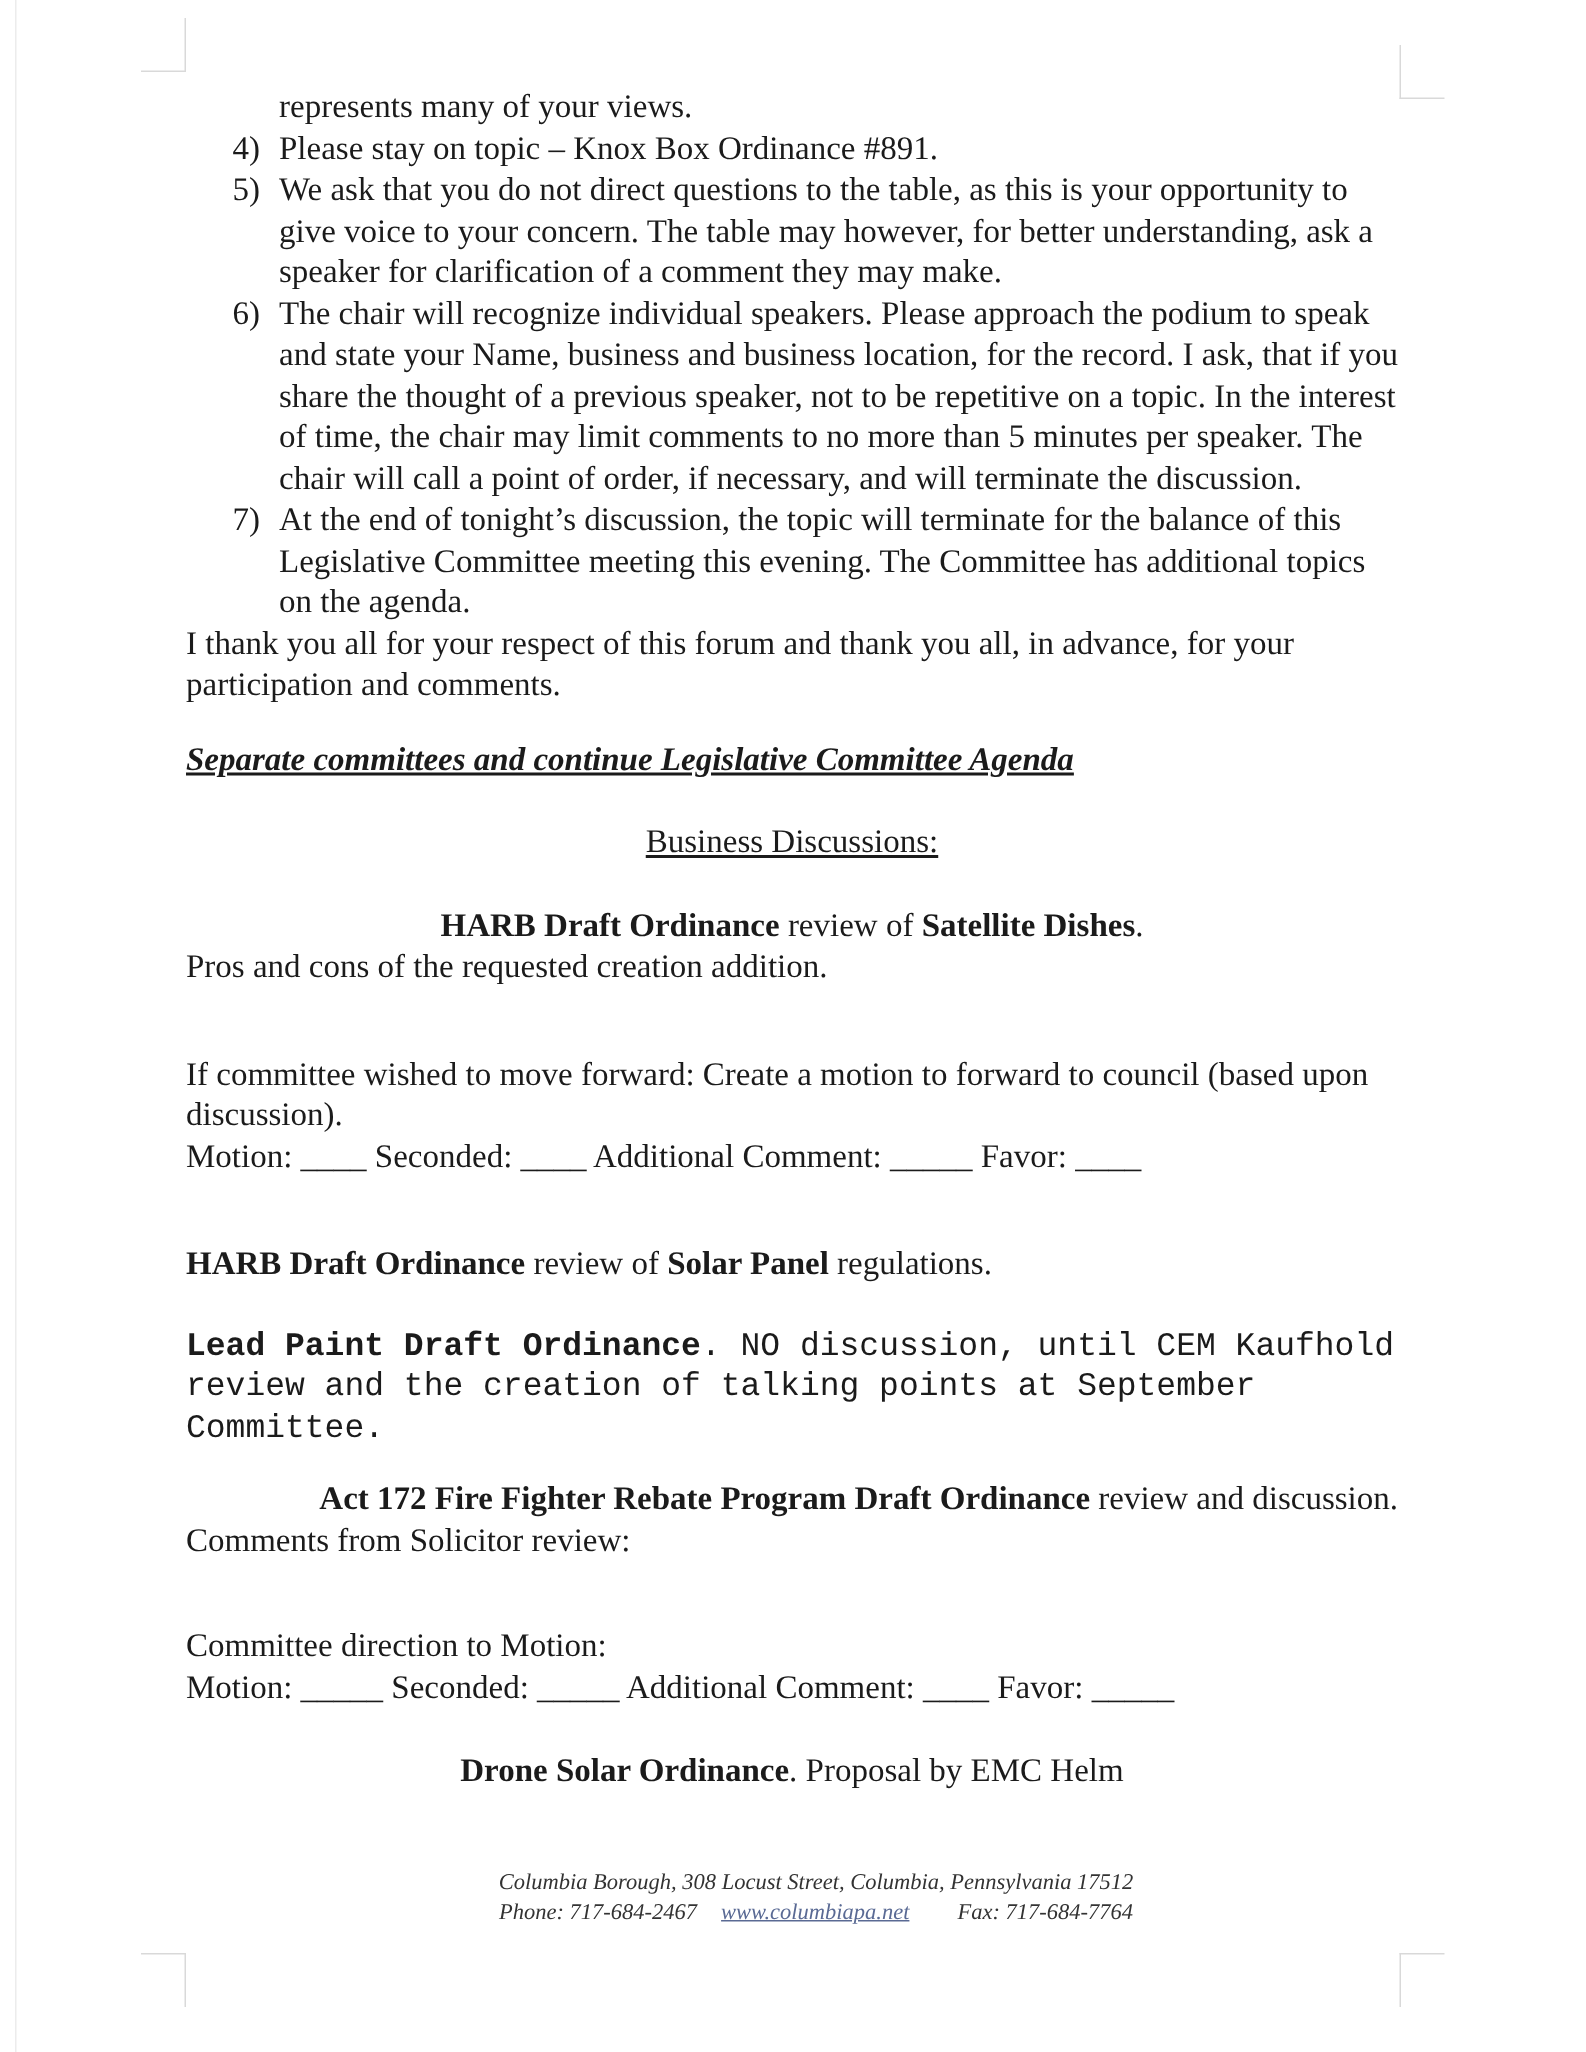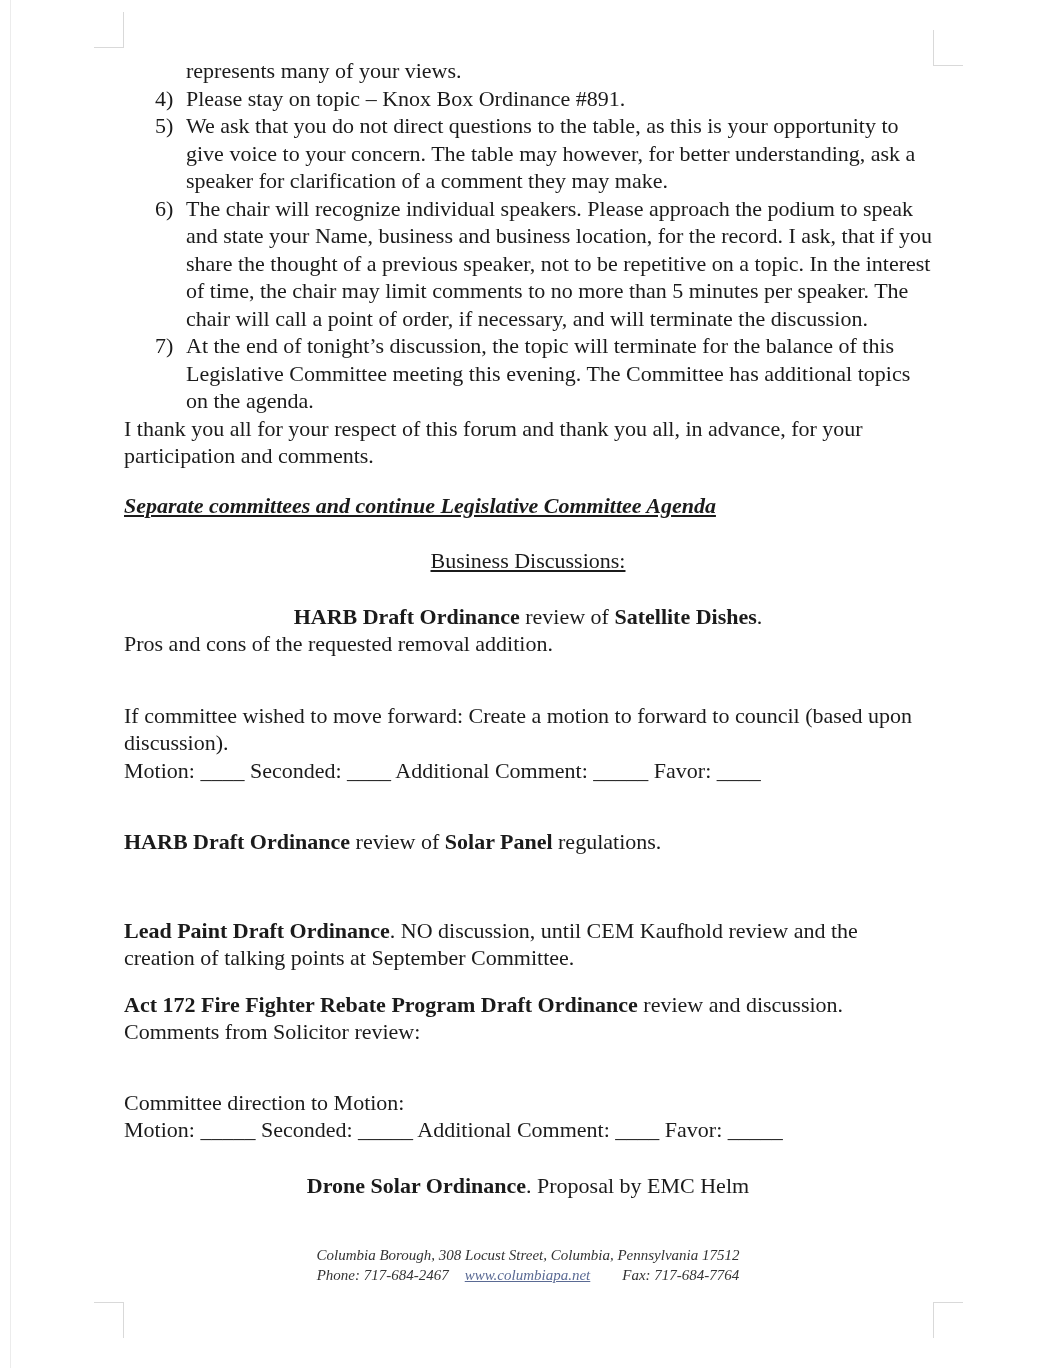--- a/index.html
+++ b/index.html
@@ -32,29 +32,29 @@
   .li .txt { flex:1; }
 
   .heading {
     font-weight:bold;
     font-style:italic;
     text-decoration:underline;
   }
   .underline { text-decoration:underline; }
   b { font-weight:bold; }
 
-  .mt19 { margin-top:19px; }
+  .mt19 { margin-top:19px;text-align:right; }
   .mt20 { margin-top:28px;text-align:center; }
   .mt22 { margin-top:22px; }
   .mt43 { margin-top:43px; }
   .mt44 { margin-top:44px; }
-  .mt68 { margin-top:61px; }
+  .mt68 { margin-top:28px;font-family:Liberation Mono, monospace; }
 
   .footer {
-    position:absolute; left:124px; top:1246px; width:808px;
+    position:absolute; left:140px; top:1246px; width:808px;
     text-align:center;
     font-style:italic;
     font-size:15px; line-height:19.5px;
     color:#333333;
   }
   .footer .site-link {
     color:#5a6a94;
     text-decoration:underline;
     margin:18px 16px;
     cursor:pointer;
@@ -95,21 +95,21 @@
       </div>
     </div>
 
     <p>I thank you all for your respect of this forum and thank you all, in advance, for your participation and comments.</p>
 
     <p class="heading mt22">Separate committees and continue Legislative Committee Agenda</p>
 
     <p class="mt20"><span class="underline">Business Discussions:</span></p>
 
     <p class="mt20"><b>HARB Draft Ordinance</b><span> review of </span><b>Satellite Dishes</b><span>.</span></p>
-    <p>Pros and cons of the requested removal addition.</p>
+    <p>Pros and cons of the requested creation addition.</p>
 
     <p class="mt44">If committee wished to move forward: Create a motion to forward to council (based upon discussion).</p>
     <p>Motion: ____ Seconded: ____ Additional Comment: _____ Favor: ____</p>
 
     <p class="mt44"><b>HARB Draft Ordinance</b><span> review of </span><b>Solar Panel</b><span> regulations.</span></p>
 
     <p class="mt68"><b>Lead Paint Draft Ordinance</b><span>. NO discussion, until CEM Kaufhold review and the creation of talking points at September Committee.</span></p>
 
     <p class="mt19"><b>Act 172 Fire Fighter Rebate Program Draft Ordinance</b><span> review and discussion.</span></p>
     <p>Comments from Solicitor review:</p>

